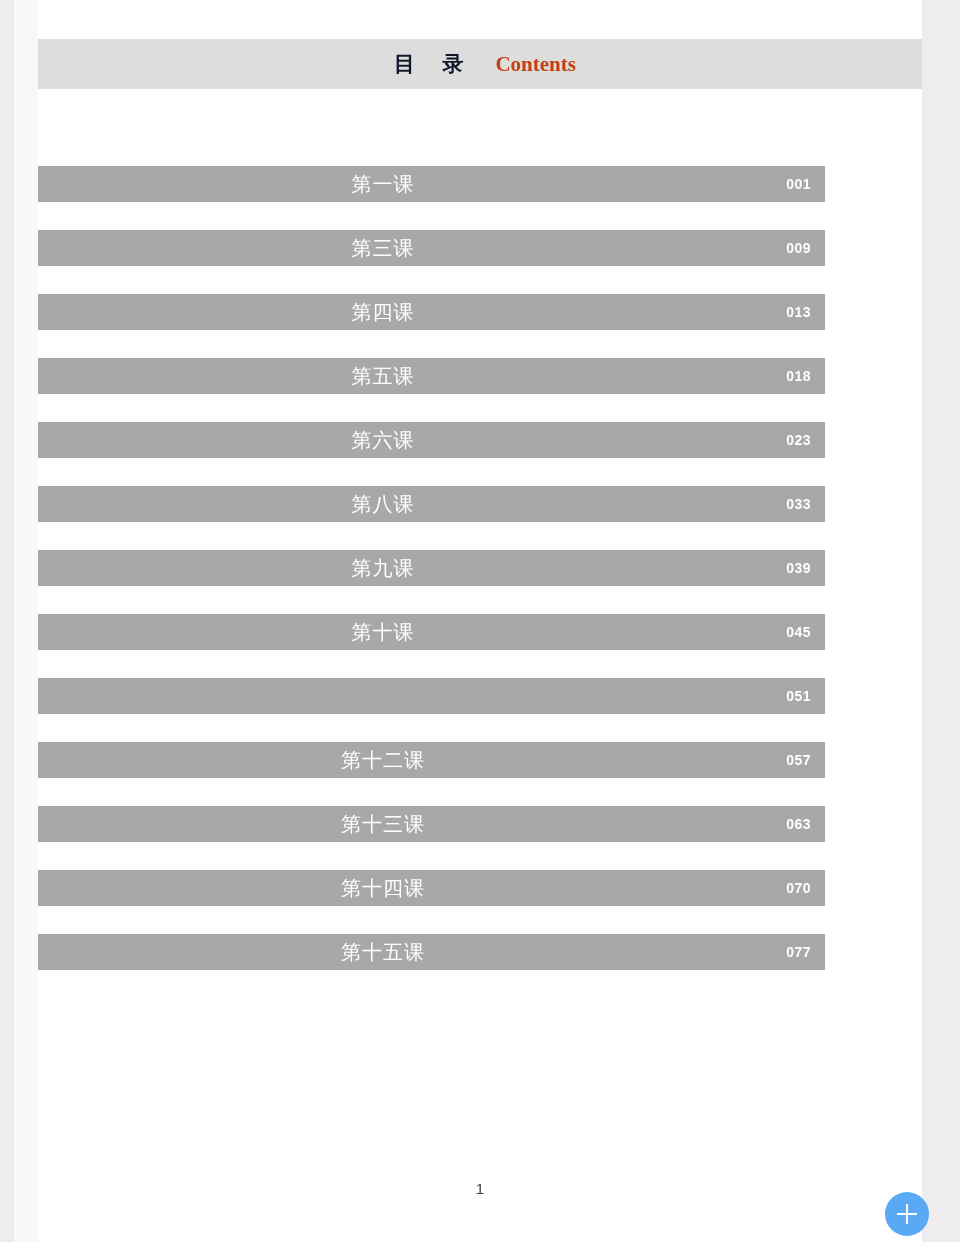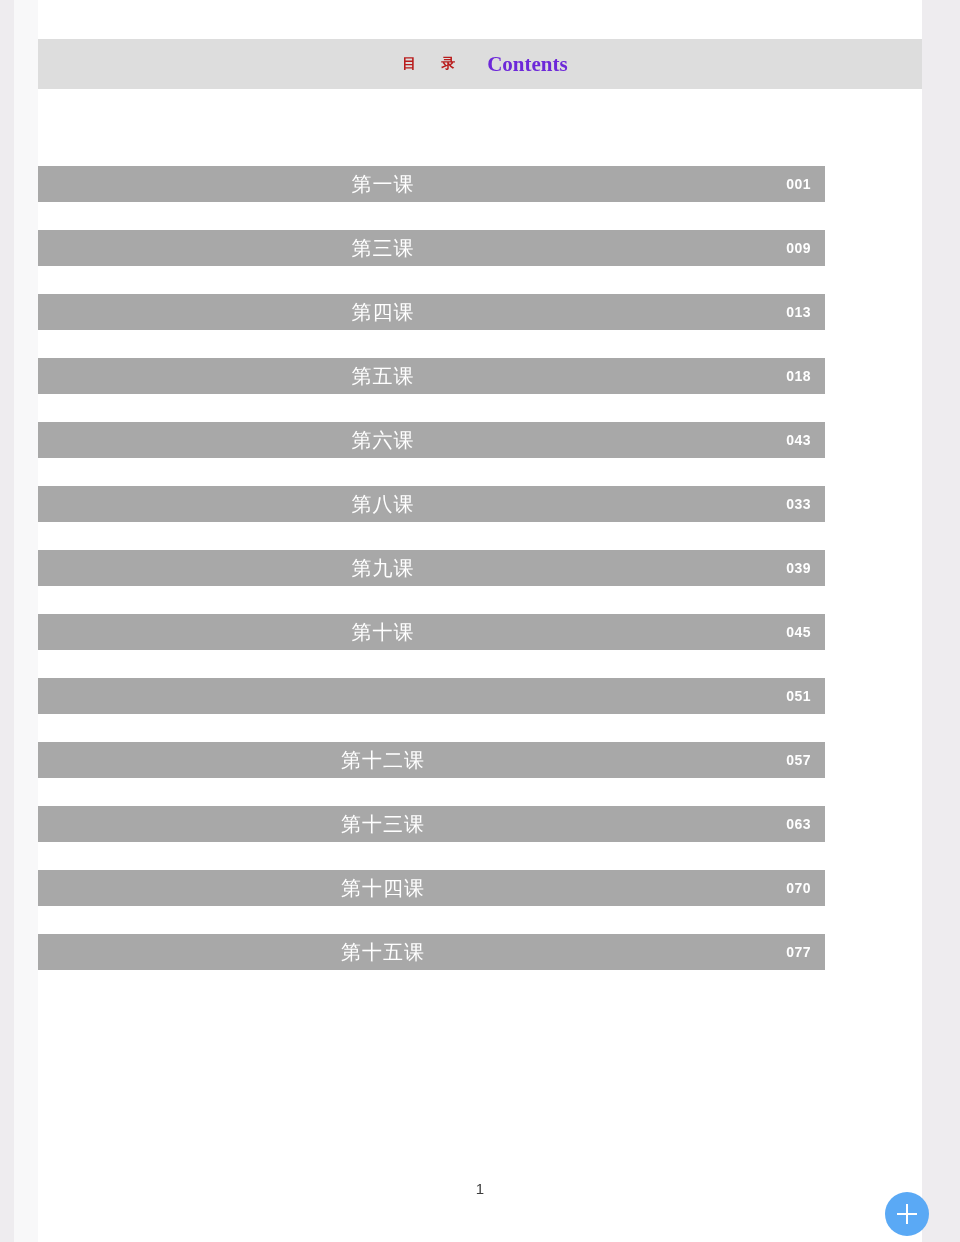--- a/index.html
+++ b/index.html
@@ -58,31 +58,31 @@
     top: 39px;
     width: 884px;
     height: 50px;
     background: #dddddd;
     display: flex;
     align-items: center;
     justify-content: center;
   }
   #contents-header .cn {
     font-family: "DejaVu Serif", "Liberation Serif", serif;
-    font-size: 14px;
+    font-size: 21px;
     font-weight: 700;
-    color: #b91c1c;
+    color: #0f172a;
     letter-spacing: 10px;
     padding-left: 10px;
   }
   #contents-header .en {
     font-family: "Liberation Serif", "DejaVu Serif", serif;
     font-size: 21px;
     font-weight: 700;
-    color: #6d28d9;
+    color: #c2410c;
     margin-left: 22px;
   }
 
   
   #toc-list {
     position: absolute;
     left: 0px;
     top: 166px;
     width: 884px;
   }
@@ -189,21 +189,21 @@
       <div class="toc-row">
         <span class="toc-title">第四课</span>
         <span class="toc-page">013</span>
       </div>
       <div class="toc-row">
         <span class="toc-title">第五课</span>
         <span class="toc-page">018</span>
       </div>
       <div class="toc-row">
         <span class="toc-title">第六课</span>
-        <span class="toc-page">043</span>
+        <span class="toc-page">023</span>
       </div>
       <div class="toc-row">
         <span class="toc-title">第八课</span>
         <span class="toc-page">033</span>
       </div>
       <div class="toc-row">
         <span class="toc-title">第九课</span>
         <span class="toc-page">039</span>
       </div>
       <div class="toc-row">

